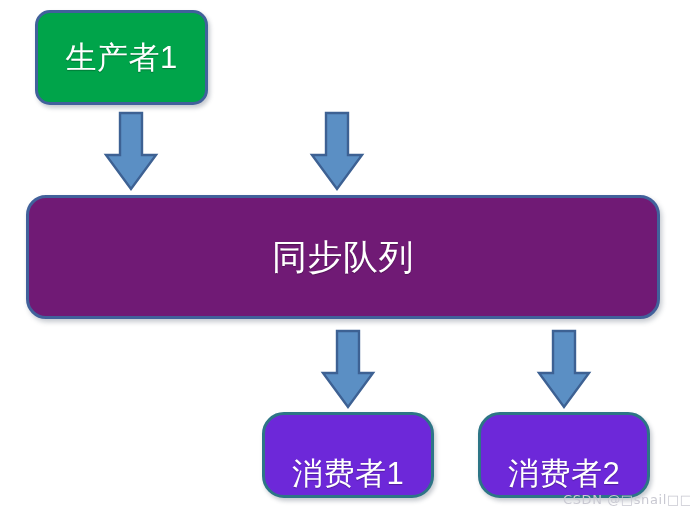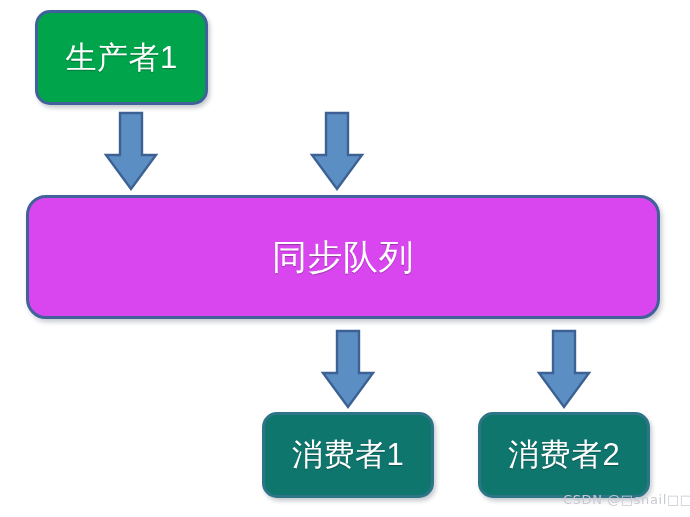--- a/index.html
+++ b/index.html
@@ -34,33 +34,34 @@
 
   .node-producer {
     background: #00a44a;
     border: 3px solid #41619b;
     border-radius: 15px;
     font-size: 31px;
     box-shadow: 2px 3px 4px rgba(80,90,110,0.33);
   }
 
   .node-queue {
-    background: #d946ef;
+    background: #701a75;
     border: 3px solid #41619b;
     border-radius: 20px;
     font-size: 35px;
     box-shadow: 2px 3px 5px rgba(80,90,110,0.33);
   }
 
   .node-consumer {
-    background: #0f766e;
+    background: #6d28d9;
     border: 3px solid #2d7586;
-    border-radius: 15px;
+    border-radius: 22px;
     font-size: 31px;
     box-shadow: 2px 3px 4px rgba(80,90,110,0.33);
+    align-items: flex-end;
   }
 
   
   .arrow {
     position: absolute;
     display: block;
   }
   .arrow svg {
     display: block;
     overflow: visible;

